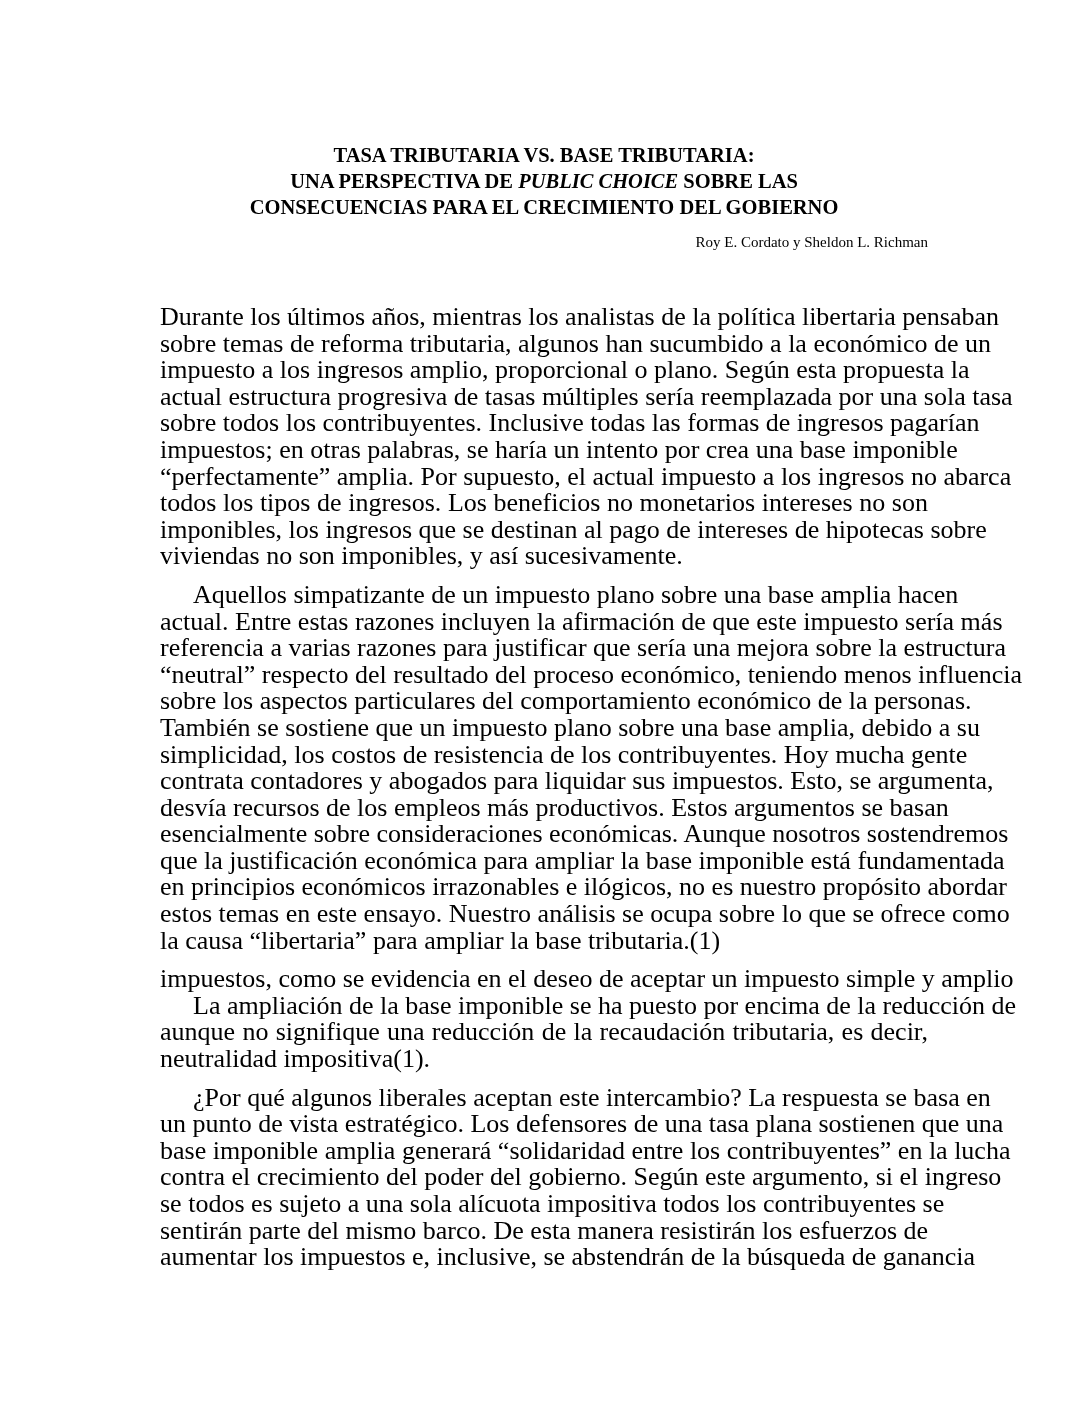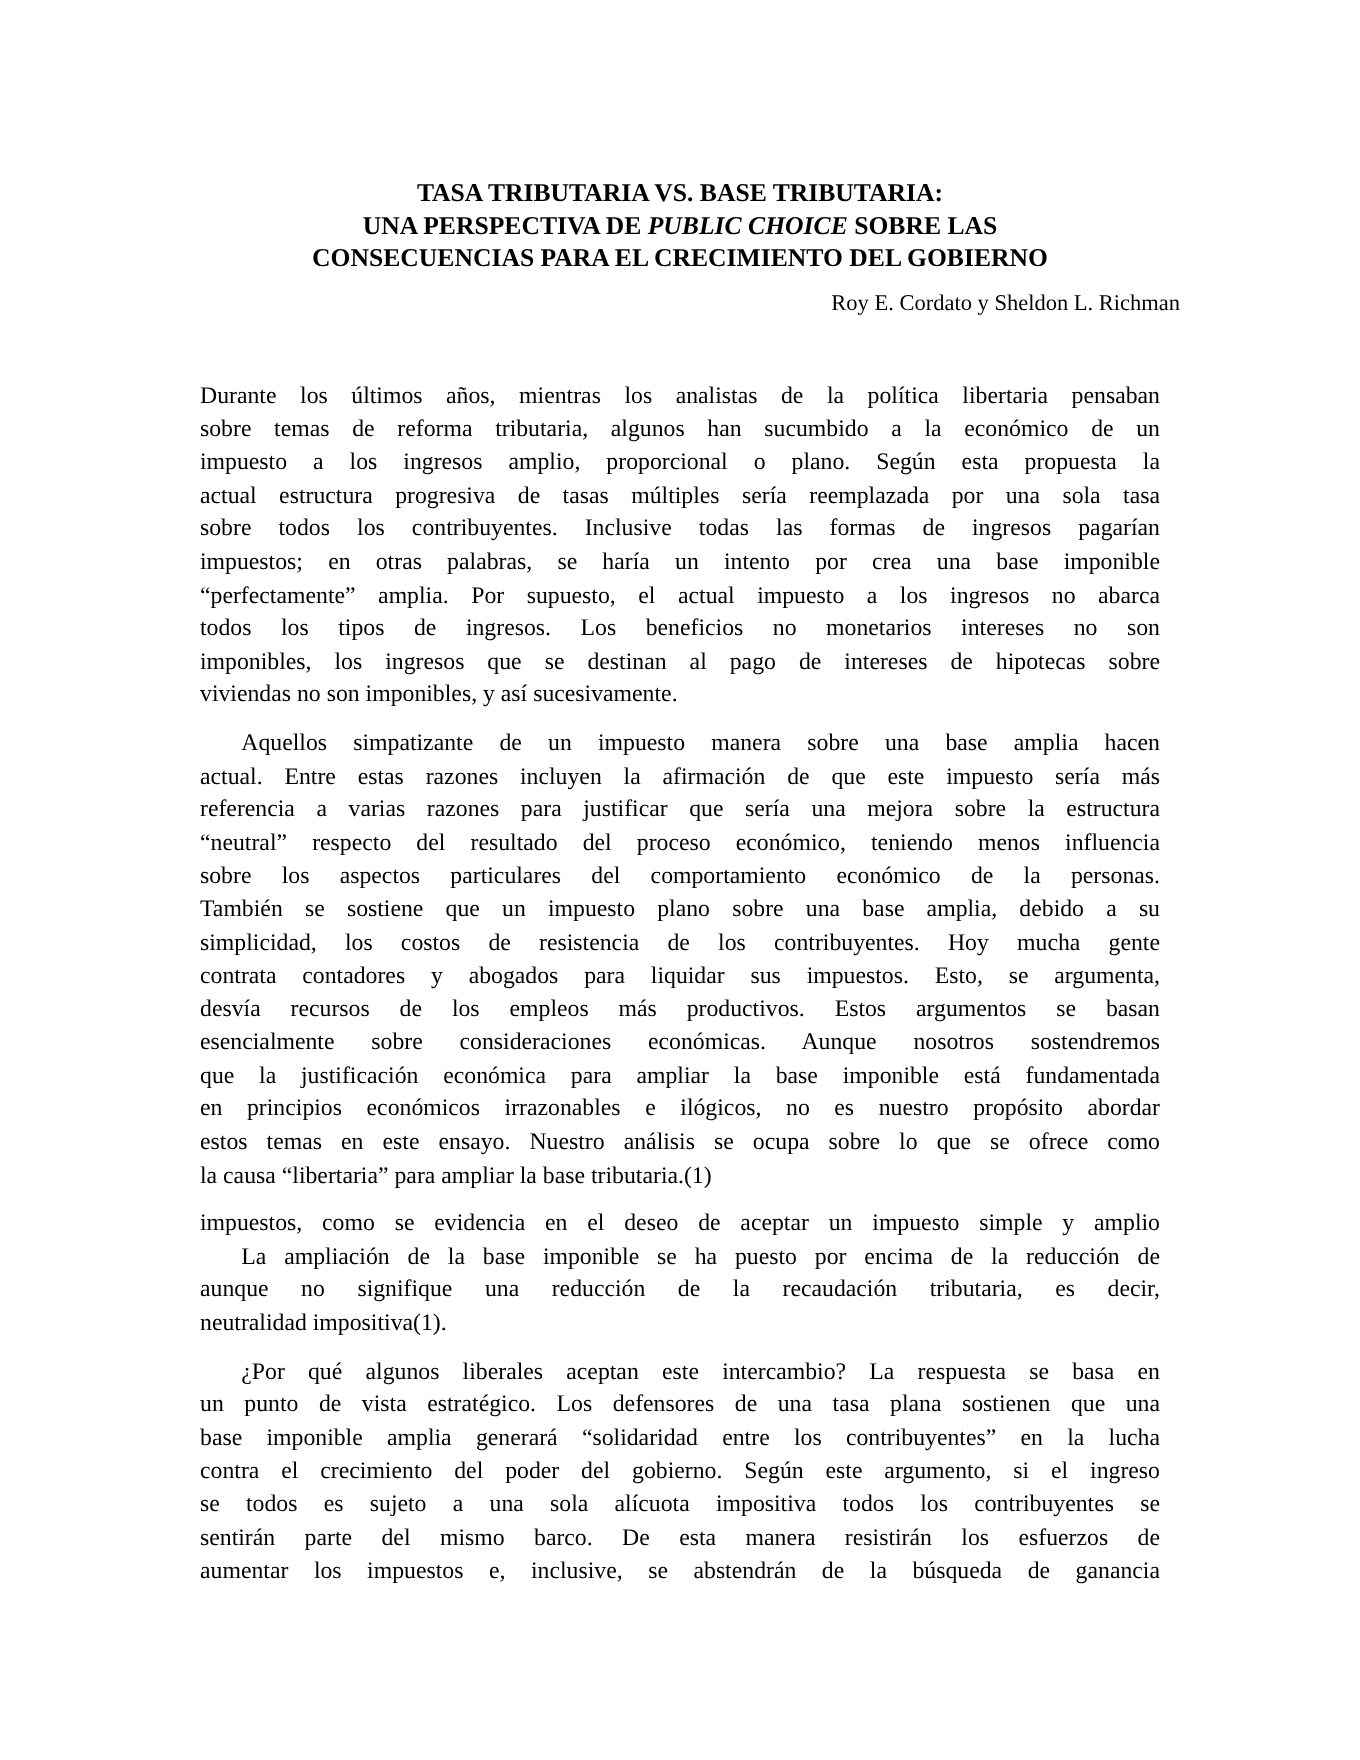--- a/index.html
+++ b/index.html
@@ -3,22 +3,22 @@
 <meta charset="utf-8">
 <style>
   html, body { margin: 0; padding: 0; background: #ffffff; }
   body { width: 1088px; height: 1408px; position: relative; overflow: hidden; }
   .page { position: absolute; left: 0; top: 0; width: 1088px; height: 1248px; background: #fff; color: #000;
           font-family: "Liberation Serif", "DejaVu Serif", serif; }
   .title { position: absolute; left: 160px; width: 768px; top: 142px; text-align: center;
            font-weight: bold; font-size: 20.5px; line-height: 26px; letter-spacing: 0; }
   .title .tl { display: block; }
   .title em { }
-  .author { position: absolute; right: 144px; top: 229px; font-size: 18px; line-height: 26px; white-space: nowrap; }
-  .body { position: absolute; left: 160px; width: 768px; top: 304px; font-size: 19px; }
+  .author { position: absolute; right: 160px; top: 229px; font-size: 15px; line-height: 26px; white-space: nowrap; }
+  .body { position: absolute; left: 160px; width: 768px; top: 304px; font-size: 26px; }
   .para { margin: 0 0 12px 0; }
   .line { display: block; height: 26.6px; line-height: 26.6px; text-align: justify; text-align-last: justify; white-space: nowrap; overflow: visible; }
   .line.last { text-align-last: left; }
   .line.indent { padding-left: 33px; }
 </style>
 </head>
 <body>
 
 <div class="page">
   <div class="title">
@@ -36,21 +36,21 @@
         <span class="line">impuesto a los ingresos amplio, proporcional o plano. Según esta propuesta la</span>
         <span class="line">actual estructura progresiva de tasas múltiples sería reemplazada por una sola tasa</span>
         <span class="line">sobre todos los contribuyentes. Inclusive todas las formas de ingresos pagarían</span>
         <span class="line">impuestos; en otras palabras, se haría un intento por crea una base imponible</span>
         <span class="line">“perfectamente” amplia. Por supuesto, el actual impuesto a los ingresos no abarca</span>
         <span class="line">todos los tipos de ingresos. Los beneficios no monetarios intereses no son</span>
         <span class="line">imponibles, los ingresos que se destinan al pago de intereses de hipotecas sobre</span>
         <span class="line last">viviendas no son imponibles, y así sucesivamente.</span>
       </div>
       <div class="para">
-        <span class="line indent">Aquellos simpatizante de un impuesto manera sobre una base amplia hacen</span>
+        <span class="line indent">Aquellos simpatizante de un impuesto plano sobre una base amplia hacen</span>
         <span class="line">actual. Entre estas razones incluyen la afirmación de que este impuesto sería más</span>
         <span class="line">referencia a varias razones para justificar que sería una mejora sobre la estructura</span>
         <span class="line">“neutral” respecto del resultado del proceso económico, teniendo menos influencia</span>
         <span class="line">sobre los aspectos particulares del comportamiento económico de la personas.</span>
         <span class="line">También se sostiene que un impuesto plano sobre una base amplia, debido a su</span>
         <span class="line">simplicidad, los costos de resistencia de los contribuyentes. Hoy mucha gente</span>
         <span class="line">contrata contadores y abogados para liquidar sus impuestos. Esto, se argumenta,</span>
         <span class="line">desvía recursos de los empleos más productivos. Estos argumentos se basan</span>
         <span class="line">esencialmente sobre consideraciones económicas. Aunque nosotros sostendremos</span>
         <span class="line">que la justificación económica para ampliar la base imponible está fundamentada</span>

